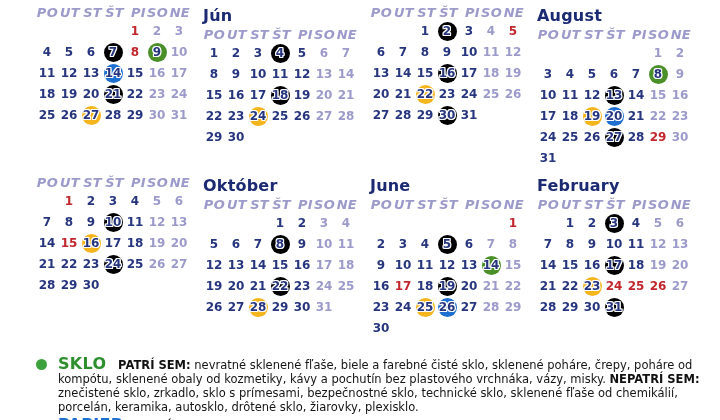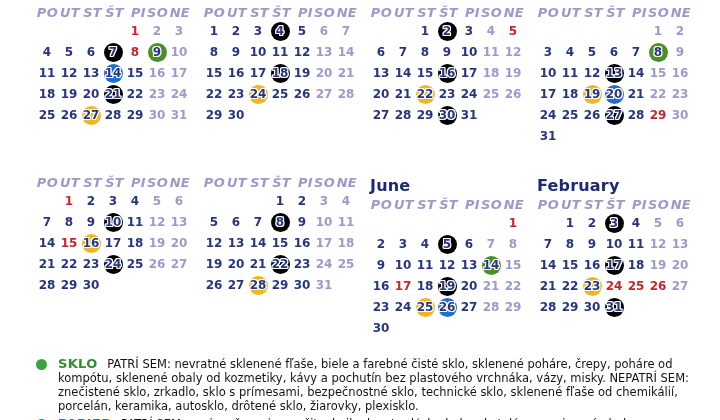--- a/index.html
+++ b/index.html
@@ -35,22 +35,22 @@
   .circ{
     position:absolute;left:50%;top:50%;width:19px;height:19px;margin:-9.5px 0 0 -9.5px;
     border-radius:50%;z-index:0;
   }
   .legend{
     position:absolute;left:36px;top:357px;width:668px;
     font-size:11.5px;line-height:14px;color:#141414;
   }
   .legend-item{position:relative;padding-left:22px;margin-bottom:4px;}
   .bullet{position:absolute;left:0;top:2px;width:11px;height:11px;border-radius:50%;}
-  .legend-label{font-weight:bold;font-size:13px;letter-spacing:.3px;}
-  .legend b{font-weight:normal;color:#111;}
+  .legend-label{font-weight:bold;font-size:16px;letter-spacing:.3px;}
+  .legend b{font-weight:bold;color:#111;}
 </style>
 </head>
 <body>
 
 <div class="calendar-grid">
     <div class="month">
       <div class="week-grid">
         <div class="dow">PO</div>
         <div class="dow">UT</div>
         <div class="dow">ST</div>
@@ -89,20 +89,21 @@
         <div class="day"><span class="num">25</span></div>
         <div class="day"><span class="num">26</span></div>
         <div class="day pickup"><div class="circ" style="background: rgb(245, 181, 28);"></div><span class="num">27</span></div>
         <div class="day"><span class="num">28</span></div>
         <div class="day"><span class="num">29</span></div>
         <div class="day weekend"><span class="num">30</span></div>
         <div class="day weekend"><span class="num">31</span></div>
       </div>
     </div>
     <div class="month">
+      <div class="month-title">Jún</div>
       <div class="week-grid">
         <div class="dow">PO</div>
         <div class="dow">UT</div>
         <div class="dow">ST</div>
         <div class="dow">ŠT</div>
         <div class="dow">PI</div>
         <div class="dow">SO</div>
         <div class="dow">NE</div>
         <div class="day"><span class="num">1</span></div>
         <div class="day"><span class="num">2</span></div>
@@ -174,20 +175,21 @@
         <div class="day weekend"><span class="num">25</span></div>
         <div class="day weekend"><span class="num">26</span></div>
         <div class="day"><span class="num">27</span></div>
         <div class="day"><span class="num">28</span></div>
         <div class="day"><span class="num">29</span></div>
         <div class="day pickup"><div class="circ" style="background: rgb(0, 0, 0);"></div><span class="num">30</span></div>
         <div class="day"><span class="num">31</span></div>
       </div>
     </div>
     <div class="month">
+      <div class="month-title">August</div>
       <div class="week-grid">
         <div class="dow">PO</div>
         <div class="dow">UT</div>
         <div class="dow">ST</div>
         <div class="dow">ŠT</div>
         <div class="dow">PI</div>
         <div class="dow">SO</div>
         <div class="dow">NE</div>
         <div class="day"></div>
         <div class="day"></div>
@@ -263,20 +265,21 @@
         <div class="day pickup"><div class="circ" style="background: rgb(0, 0, 0);"></div><span class="num">24</span></div>
         <div class="day"><span class="num">25</span></div>
         <div class="day weekend"><span class="num">26</span></div>
         <div class="day weekend"><span class="num">27</span></div>
         <div class="day"><span class="num">28</span></div>
         <div class="day"><span class="num">29</span></div>
         <div class="day"><span class="num">30</span></div>
       </div>
     </div>
     <div class="month">
+      <div class="month-title">Október</div>
       <div class="week-grid">
         <div class="dow">PO</div>
         <div class="dow">UT</div>
         <div class="dow">ST</div>
         <div class="dow">ŠT</div>
         <div class="dow">PI</div>
         <div class="dow">SO</div>
         <div class="dow">NE</div>
         <div class="day"></div>
         <div class="day"></div>

